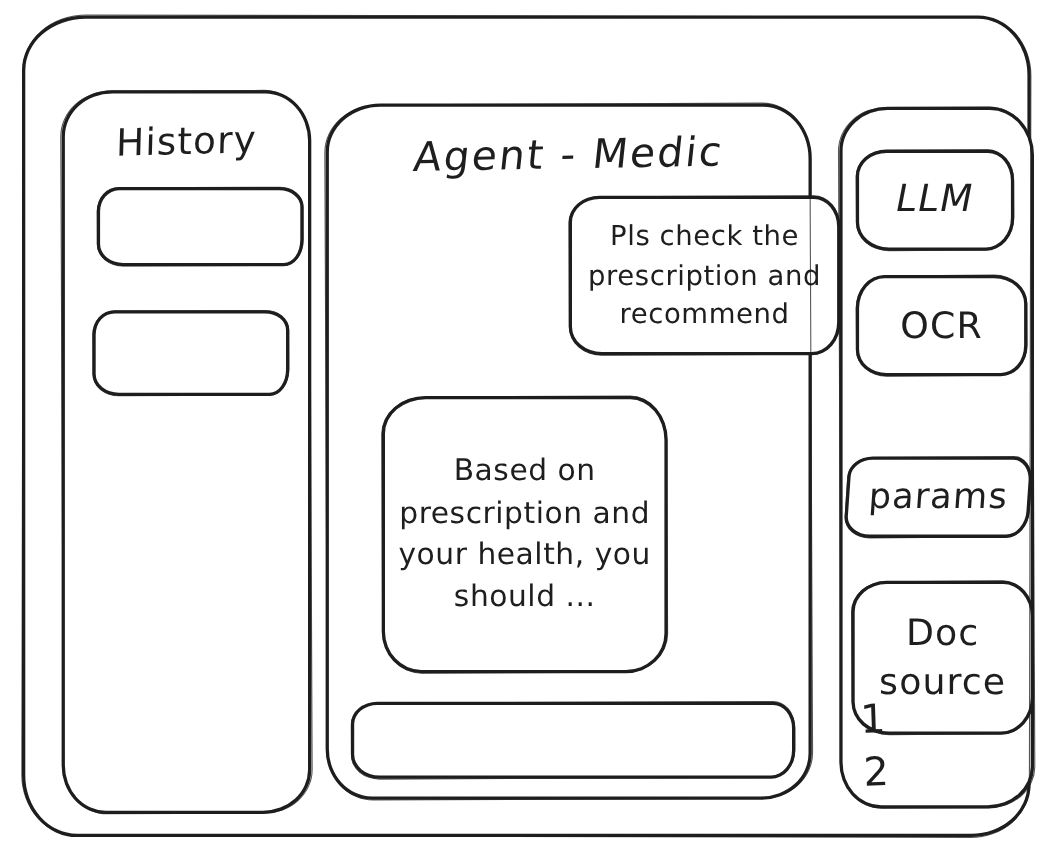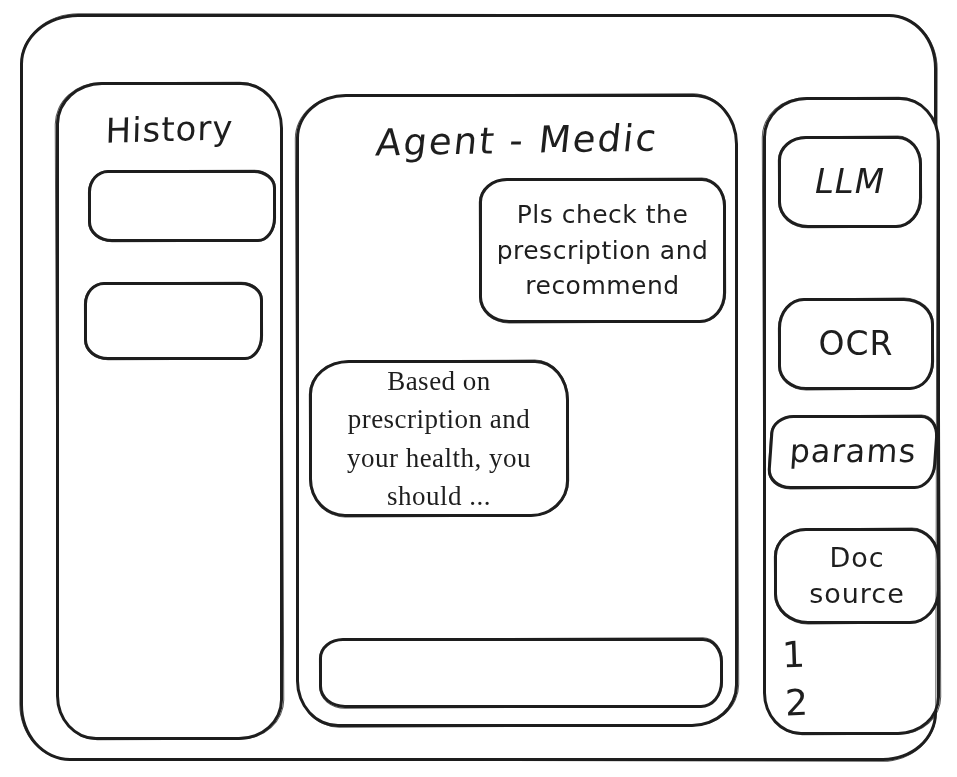--- a/index.html
+++ b/index.html
@@ -53,31 +53,31 @@
     left: 273px; top: 77px; width: 442px; height: 633px;
     border-radius: 50px 44px 46px 42px / 44px 50px 42px 46px;
   }
   .chat-title {
     position: absolute; left: 0; top: 22px; width: 100%;
     text-align: center; font-size: 37px; letter-spacing: 2px;
     transform: skewX(-7deg) rotate(-1deg);
   }
   .bubble {
     display: flex; align-items: center; justify-content: center;
-    text-align: center; line-height: 1.42; letter-spacing: 0.5px;
+    text-align: center; line-height: 1.42; letter-spacing: 0.5px; margin-left: 38px;
   }
   .user-bubble {
     left: 180px; top: 81px; width: 247px; height: 145px;
     border-radius: 28px 24px 26px 30px / 24px 28px 30px 26px;
     font-size: 25px; padding: 8px 14px;
   }
   .assistant-bubble {
-    left: 10px; top: 263px; width: 260px; height: 157px;
+    left: 10px; top: 263px; width: 260px; height: 252px;
     border-radius: 40px 34px 38px 36px / 34px 40px 36px 38px;
-    font-size: 27px; padding: 8px 12px; font-family: Liberation Serif, serif;
+    font-size: 27px; padding: 8px 12px;
   }
   .chat-input-wrap {
     left: 20px; top: 541px; width: 404px; height: 70px;
     border-radius: 24px 20px 22px 26px / 20px 24px 26px 22px;
   }
   .chat-input-wrap input {
     position: absolute; inset: 0;
     width: 100%; height: 100%;
     border: none; outline: none; background: transparent;
     border-radius: inherit;
@@ -107,31 +107,30 @@
   }
   .tool-btn.llm {
     left: 12px; top: 36px; width: 144px; height: 92px;
     border-radius: 28px 24px 26px 30px / 24px 28px 30px 26px;
     font-size: 34px; font-style: italic;
   }
   .tool-btn.ocr {
     left: 12px; top: 150px; width: 156px; height: 92px;
     border-radius: 26px 30px 24px 28px / 30px 26px 28px 24px;
     font-size: 33px;
-    margin-top: 48px;
   }
   .tool-btn.params {
     left: 3px; top: 315px; width: 168px; height: 74px;
     border-radius: 22px 18px 20px 24px / 18px 22px 24px 20px;
     font-size: 32px; transform: skewX(-4deg);
   }
   .tool-btn.doc {
-    left: 8px; top: 428px; width: 166px; height: 96px;
+    left: 8px; top: 428px; width: 166px; height: 140px;
     border-radius: 32px 28px 30px 34px / 28px 32px 34px 30px;
-    font-size: 27px; text-align: center;
+    font-size: 33px; text-align: center;
     flex-direction: column; padding: 4px 10px;
   }
   .doc-num {
     position: absolute; z-index: 2;
     font-size: 36px; letter-spacing: 0;
     transform: rotate(-2deg);
     cursor: pointer; background: transparent;
   }
   .doc-num.n1 { left: 16px; top: 534px; }
   .doc-num.n2 { left: 19px; top: 582px; }

